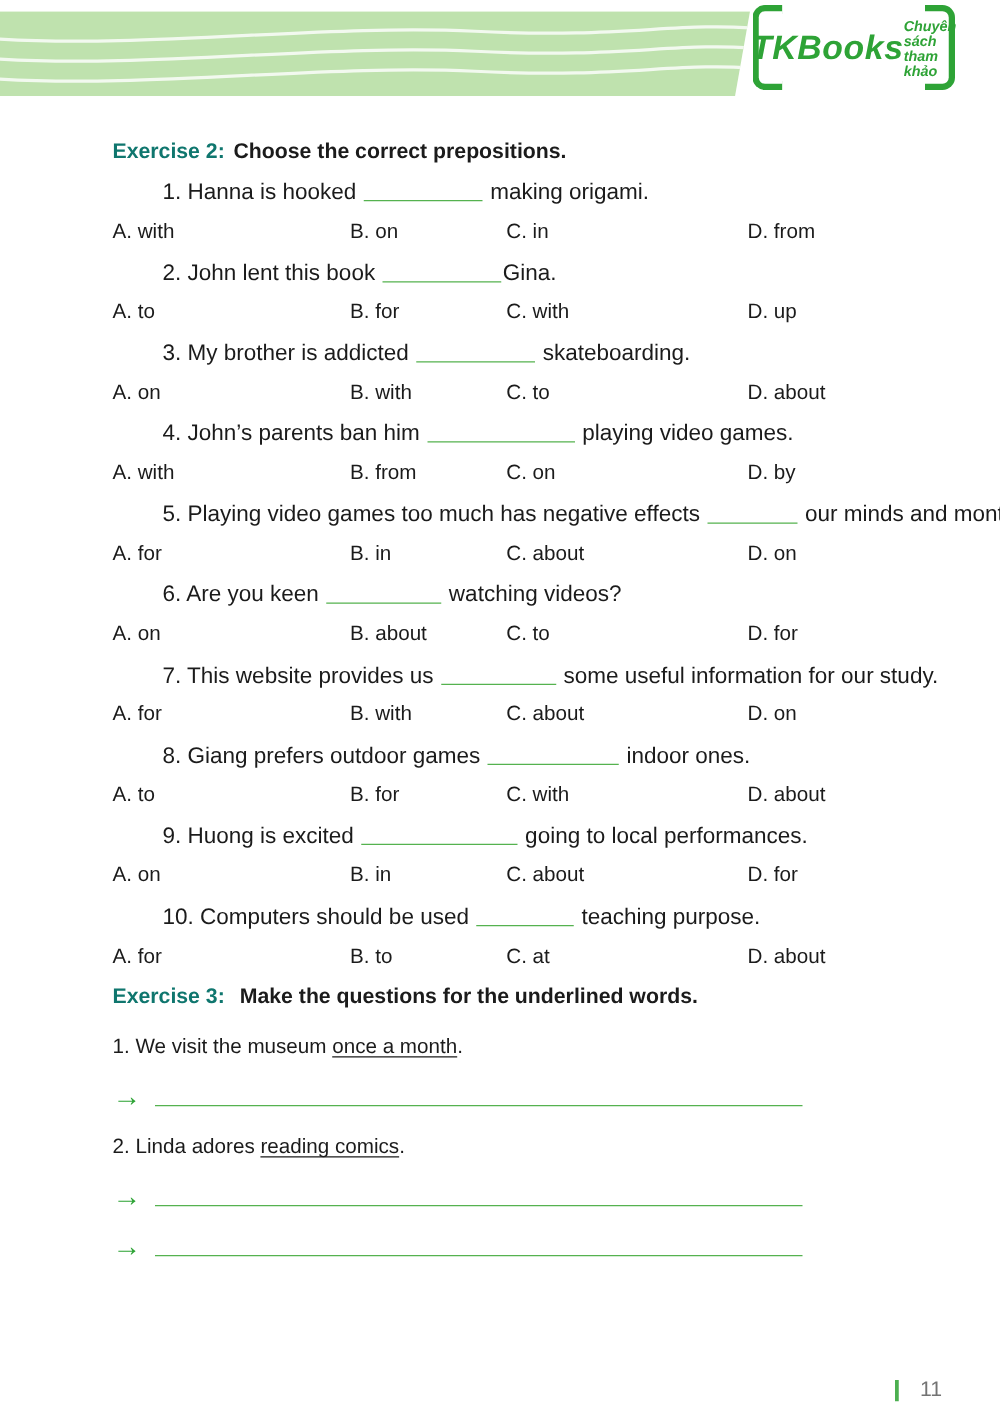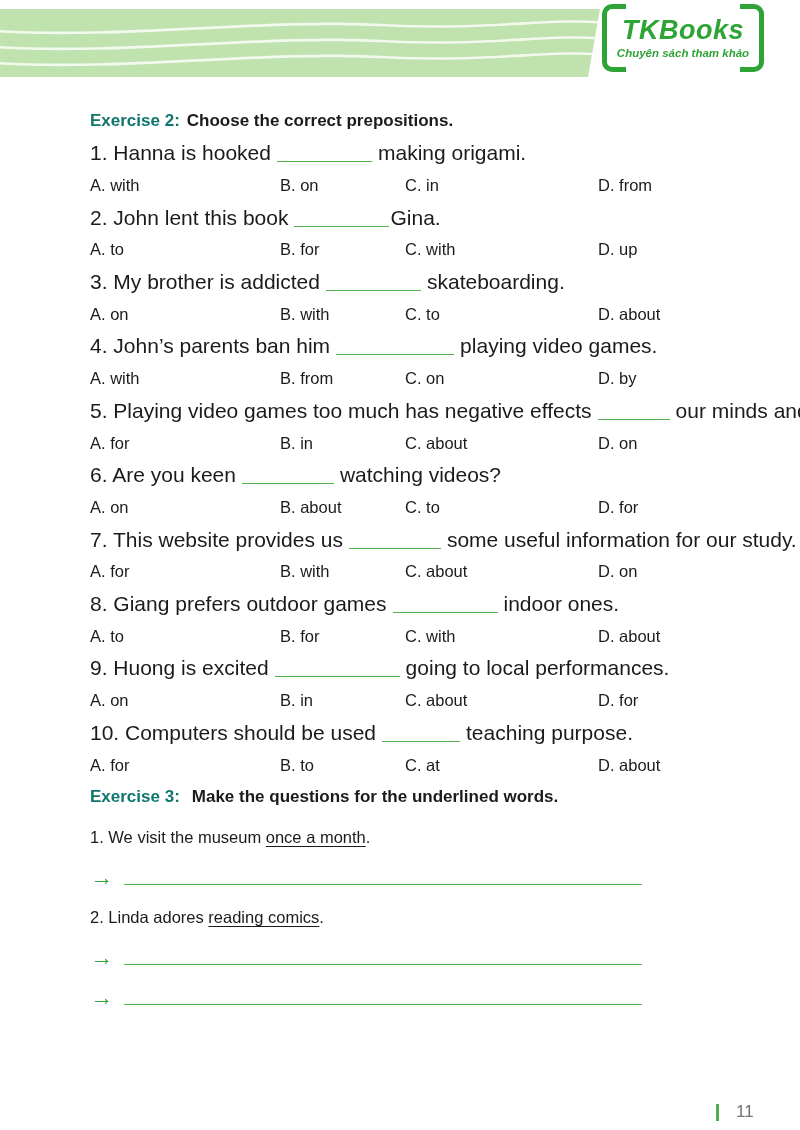--- a/index.html
+++ b/index.html
@@ -5,35 +5,35 @@
   * { margin:0; padding:0; box-sizing:border-box; }
   html,body { width:800px; height:1130px; background:#ffffff; overflow:hidden;
     font-family:"Liberation Sans","DejaVu Sans",sans-serif; color:#1b1b1b; }
   .page { position:relative; width:800px; height:1130px; background:#fff; }
 
   
   .banner { position:absolute; top:9px; left:0; width:600px; height:68px;
     background:#bfe2ae; clip-path:polygon(0 0,100% 0,98% 100%,0 100%); }
   .banner svg { position:absolute; top:0; left:0; }
   .logo-box { position:absolute; top:4px; left:602px; width:162px; height:68px;
-    display:flex; flex-direction:column; align-items:center; justify-content:center; }
+    display:flex; flex-direction:row; align-items:center; justify-content:center; }
   .bracket { position:absolute; top:0; width:24px; height:68px; border:5px solid #2ea336; }
   .bracket.left  { left:0;  border-right:none; border-radius:10px 0 0 10px; }
   .bracket.right { right:0; border-left:none;  border-radius:0 10px 10px 0; }
   .brand { font-size:27px; font-weight:bold; font-style:italic; color:#2ea336; letter-spacing:.5px; line-height:1; }
   .tagline { font-size:11.5px; font-style:italic; font-weight:bold; color:#2ea336; margin-top:3px; }
 
   
   main { position:absolute; top:77px; left:0; width:800px; padding:28px 62px 0 90px; }
   .heading { line-height:32.2px; font-weight:bold; font-size:17px; white-space:nowrap; }
   .ex-label { color:#0f766e; margin-right:7px; }
   .ex-title { color:#1b1b1b; }
   .heading.ex3 .ex-label { margin-right:12px; }
 
-  .q-line { line-height:32.2px; font-size:21px; white-space:nowrap; }
+  .q-line { line-height:32.2px; font-size:18px; white-space:nowrap;margin-left:40px; }
   .blank { display:inline-block; height:13px; border-bottom:1.7px solid #55b24f;
     margin:0 6px; vertical-align:-2px; }
   .opt-line { height:32.2px; display:grid; grid-template-columns:190px 125px 193px 1fr;
     align-items:center; font-size:16.5px; }
 
   .ex3-item { line-height:40px; font-size:16.5px; white-space:nowrap; }
   .ex3-item .u { text-decoration:underline; text-underline-offset:3px; }
   .arrow-row { height:40px; display:flex; align-items:center; }
   .arrow { color:#2ea336; font-size:23px; font-weight:bold; line-height:1; }
   .answer-line { width:518px; height:15px; margin-left:11px;

